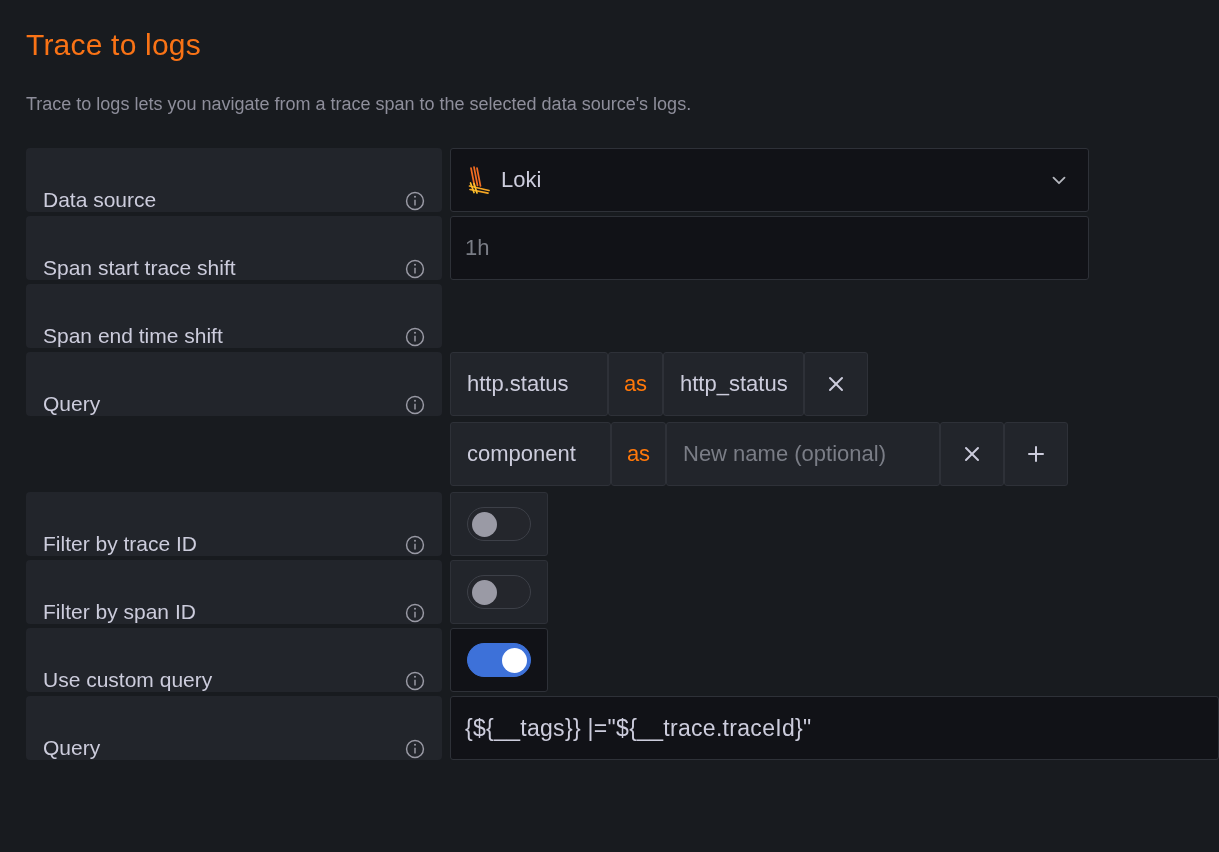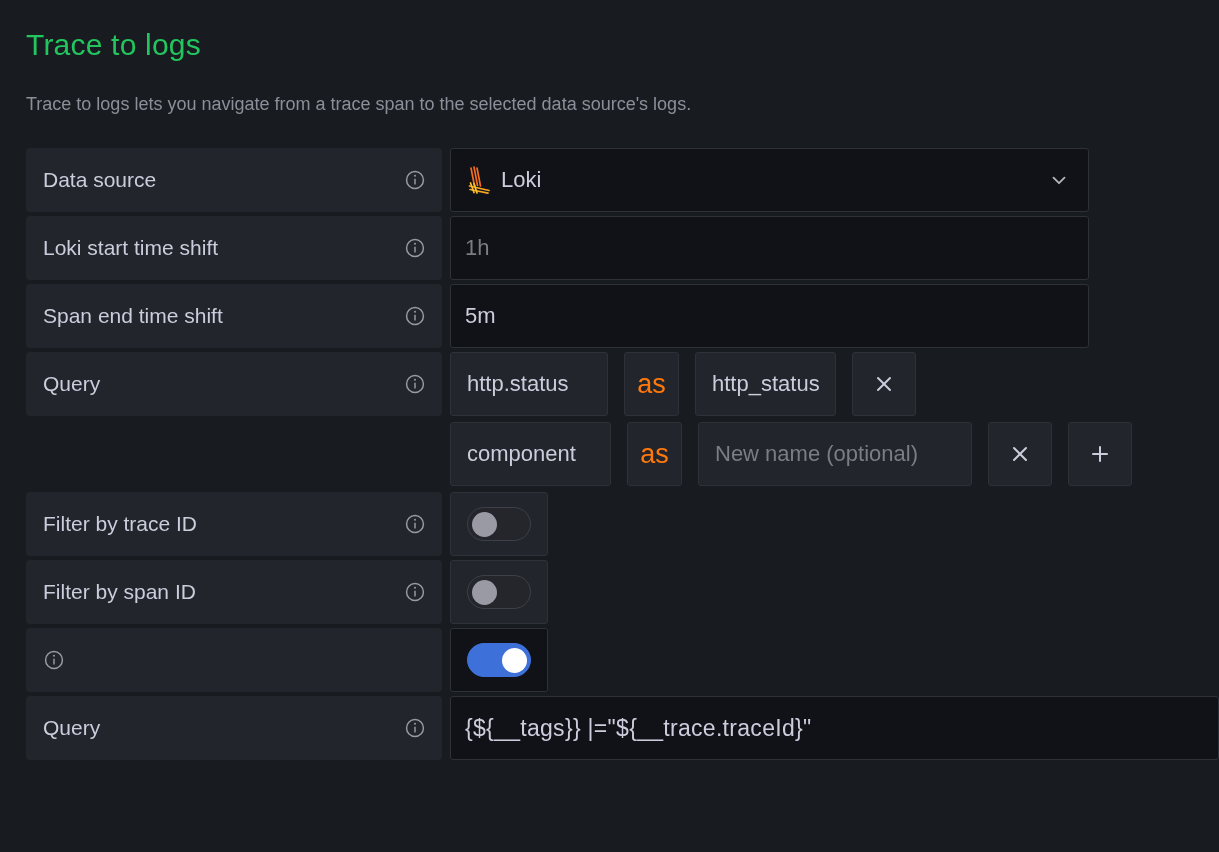--- a/index.html
+++ b/index.html
@@ -15,21 +15,21 @@
     width: 1219px;
     height: 852px;
     background: #181b1f;
     padding: 26px 0 0 26px;
   }
 
   
   .section-title {
     font-size: 30px;
     font-weight: 400;
-    color: #22c55e;
+    color: #f97316;
     letter-spacing: 0.2px;
     line-height: 38px;
     margin-bottom: 26px;
   }
   .section-desc {
     font-size: 18px;
     font-weight: 400;
     color: #8e8e9b;
     line-height: 28px;
     margin-bottom: 30px;
@@ -42,21 +42,21 @@
     align-items: flex-start;
     margin-bottom: 4px;
   }
   .field-label {
     width: 416px;
     min-width: 416px;
     height: 64px;
     background: #22252b;
     border-radius: 4px;
     display: flex;
-    align-items: center;
+    align-items: flex-end;
     padding: 0 16px 0 17px;
     margin-right: 8px;
   }
   .field-label.spacer {
     background: transparent;
   }
   .field-label-text {
     font-size: 21px;
     color: #ccccdc;
     font-weight: 400;
@@ -103,21 +103,21 @@
   .query-input {
     width: 770px;
     font-size: 23px;
     letter-spacing: 0.3px;
   }
 
   
   .tag-row {
     display: flex;
     align-items: center;
-    gap: 16px;
+    gap: 0;
   }
   .tag-field {
     height: 64px;
     background: #22252b;
     border: 1px solid #2e3138;
     border-radius: 3px;
     display: flex;
     align-items: center;
     padding: 0 16px;
     font-size: 22px;
@@ -129,21 +129,21 @@
   .tag-key.wide { width: 161px; }
   .as-label {
     height: 64px;
     background: #22252b;
     border: 1px solid #2e3138;
     border-radius: 3px;
     display: flex;
     align-items: center;
     justify-content: center;
     width: 55px;
-    font-size: 27px;
+    font-size: 22px;
     color: #ff780a;
   }
   .tag-val { width: 141px; }
   .tag-val.optional { width: 274px; }
   .icon-btn {
     width: 64px;
     height: 64px;
     background: #22252b;
     border: 1px solid #2e3138;
     border-radius: 3px;
@@ -238,21 +238,21 @@
       <span>
         <svg class="chevron" viewBox="0 0 24 24" fill="none" stroke="#b4b6bd" stroke-width="2" stroke-linecap="round" stroke-linejoin="round">
           <polyline points="6,9.5 12,15.5 18,9.5"></polyline>
         </svg>
       </span>
     </div>
   </div>
 
   <div class="form-row">
     <div class="field-label">
-      <span class="field-label-text">Loki start time shift</span>
+      <span class="field-label-text">Span start trace shift</span>
       <span>
         <svg class="info-icon" viewBox="0 0 24 24" fill="none" stroke="#9a9aa5" stroke-width="1.6">
           <circle cx="12" cy="12" r="9.2"></circle>
           <line x1="12" y1="10.6" x2="12" y2="17"></line>
           <circle cx="12" cy="7.3" r="1.1" fill="#9a9aa5" stroke="none"></circle>
         </svg>
       </span>
     </div>
     <div class="input-box time-input placeholder">1h</div>
   </div>
@@ -261,21 +261,20 @@
     <div class="field-label">
       <span class="field-label-text">Span end time shift</span>
       <span>
         <svg class="info-icon" viewBox="0 0 24 24" fill="none" stroke="#9a9aa5" stroke-width="1.6">
           <circle cx="12" cy="12" r="9.2"></circle>
           <line x1="12" y1="10.6" x2="12" y2="17"></line>
           <circle cx="12" cy="7.3" r="1.1" fill="#9a9aa5" stroke="none"></circle>
         </svg>
       </span>
     </div>
-    <div class="input-box time-input">5m</div>
   </div>
 
   <div class="form-row row-gap-tags">
     <div class="field-label">
       <span class="field-label-text">Query</span>
       <span>
         <svg class="info-icon" viewBox="0 0 24 24" fill="none" stroke="#9a9aa5" stroke-width="1.6">
           <circle cx="12" cy="12" r="9.2"></circle>
           <line x1="12" y1="10.6" x2="12" y2="17"></line>
           <circle cx="12" cy="7.3" r="1.1" fill="#9a9aa5" stroke="none"></circle>
@@ -353,20 +352,21 @@
     </div>
     <div class="toggle-wrap">
       <div class="toggle">
         <div class="knob"></div>
       </div>
     </div>
   </div>
 
   <div class="form-row">
     <div class="field-label">
+      <span class="field-label-text">Use custom query</span>
       <span>
         <svg class="info-icon" viewBox="0 0 24 24" fill="none" stroke="#9a9aa5" stroke-width="1.6">
           <circle cx="12" cy="12" r="9.2"></circle>
           <line x1="12" y1="10.6" x2="12" y2="17"></line>
           <circle cx="12" cy="7.3" r="1.1" fill="#9a9aa5" stroke="none"></circle>
         </svg>
       </span>
     </div>
     <div class="toggle-wrap on">
       <div class="toggle on">

